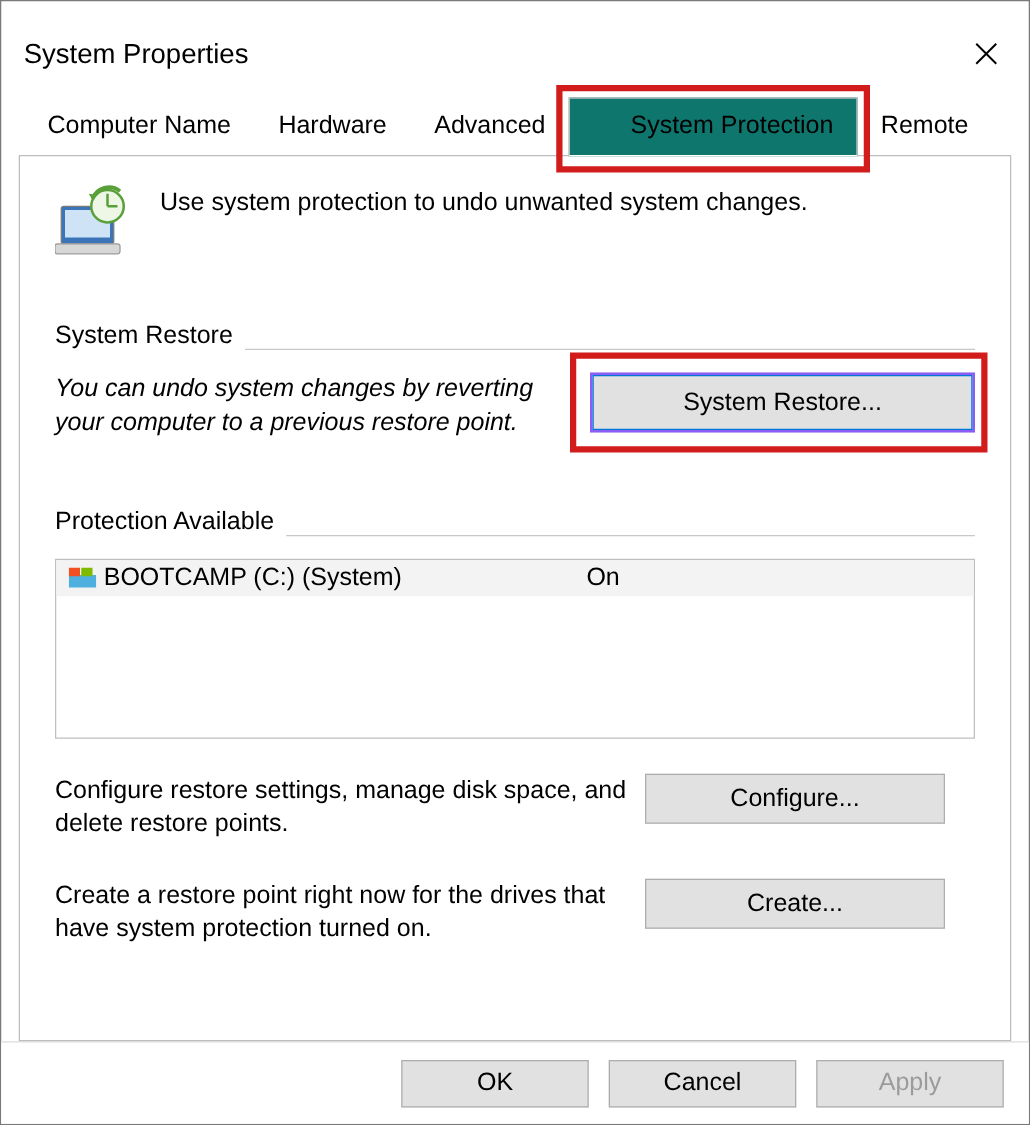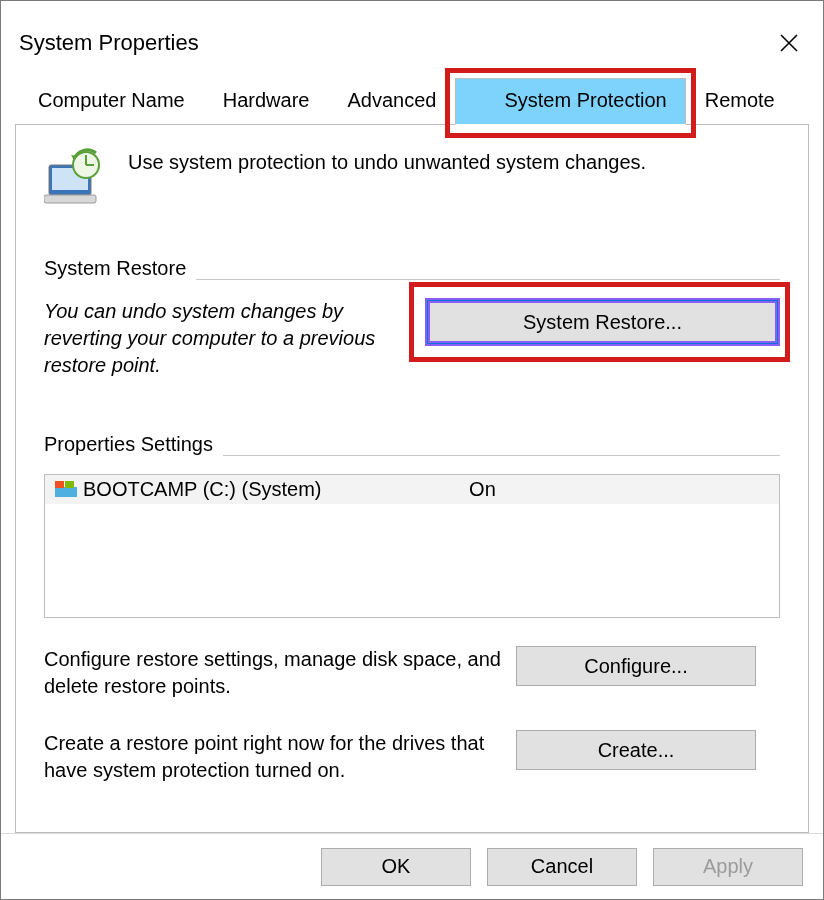--- a/index.html
+++ b/index.html
@@ -46,21 +46,21 @@
   .tab {
     padding: 10px 18px 12px 18px;
     font-size: 20px;
     position: relative;
     cursor: pointer;
     color:#000;
     background: transparent;
     border: 1px solid transparent;
   }
   .tab.active {
-    background: #7dd3fc;
+    background: #0f766e;
     border: 1px solid #bdbdbd;
     border-bottom: 1px solid #fff;
     z-index: 3;
     padding-left: 48px;
   }
   .tab.highlight::before {
     content: "";
     position: absolute;
     top: -11px; left:-11px; right:-11px; bottom:-14px;
     border: 5px solid #d21c1c;
@@ -99,22 +99,22 @@
     background:#e1e1e1;
     border:1px solid #adadad;
     font-size:20px;
     cursor:pointer;
     padding: 0;
     color:#000;
   }
   .btn.disabled { color:#9b9b9b; cursor:default; }
   .btn-wide { width:240px; height:40px; }
   .btn-restore {
-    width:355px; height:48px;
-    border:5px solid #8b5cf6;
+    width:308px; height:48px;
+    border:2px solid #8b5cf6;
     outline:1px solid #0078d7;
     outline-offset:-3px;
     text-align:center;
   }
   .restore-highlight {
     position:absolute;
     top:-16px; left:-16px; right:-10px; bottom:-16px;
     border:5px solid #d21c1c;
     pointer-events:none;
   }
@@ -205,21 +205,21 @@
 
     <div class="restore-row">
       <div class="restore-text">You can undo system changes by reverting your computer to a previous restore point.</div>
       <div class="restore-btn-wrap">
         <div class="restore-highlight"></div>
         <button class="btn btn-restore">System Restore...</button>
       </div>
     </div>
 
     <div class="group-title-row">
-      <div class="group-title">Properties Settings</div>
+      <div class="group-title">Protection Available</div>
       <div class="group-line"></div>
     </div>
 
     <div class="drives-box">
       <div class="drives-row">
         <div class="drive-icon">
           <svg width="22" height="18" viewBox="0 0 22 18">
             <rect x="0" y="6" width="22" height="10" fill="#4fb0df"></rect>
             <rect x="0" y="0" width="9" height="7" fill="#f25022"></rect>
             <rect x="10" y="0" width="9" height="7" fill="#7fba00"></rect>

